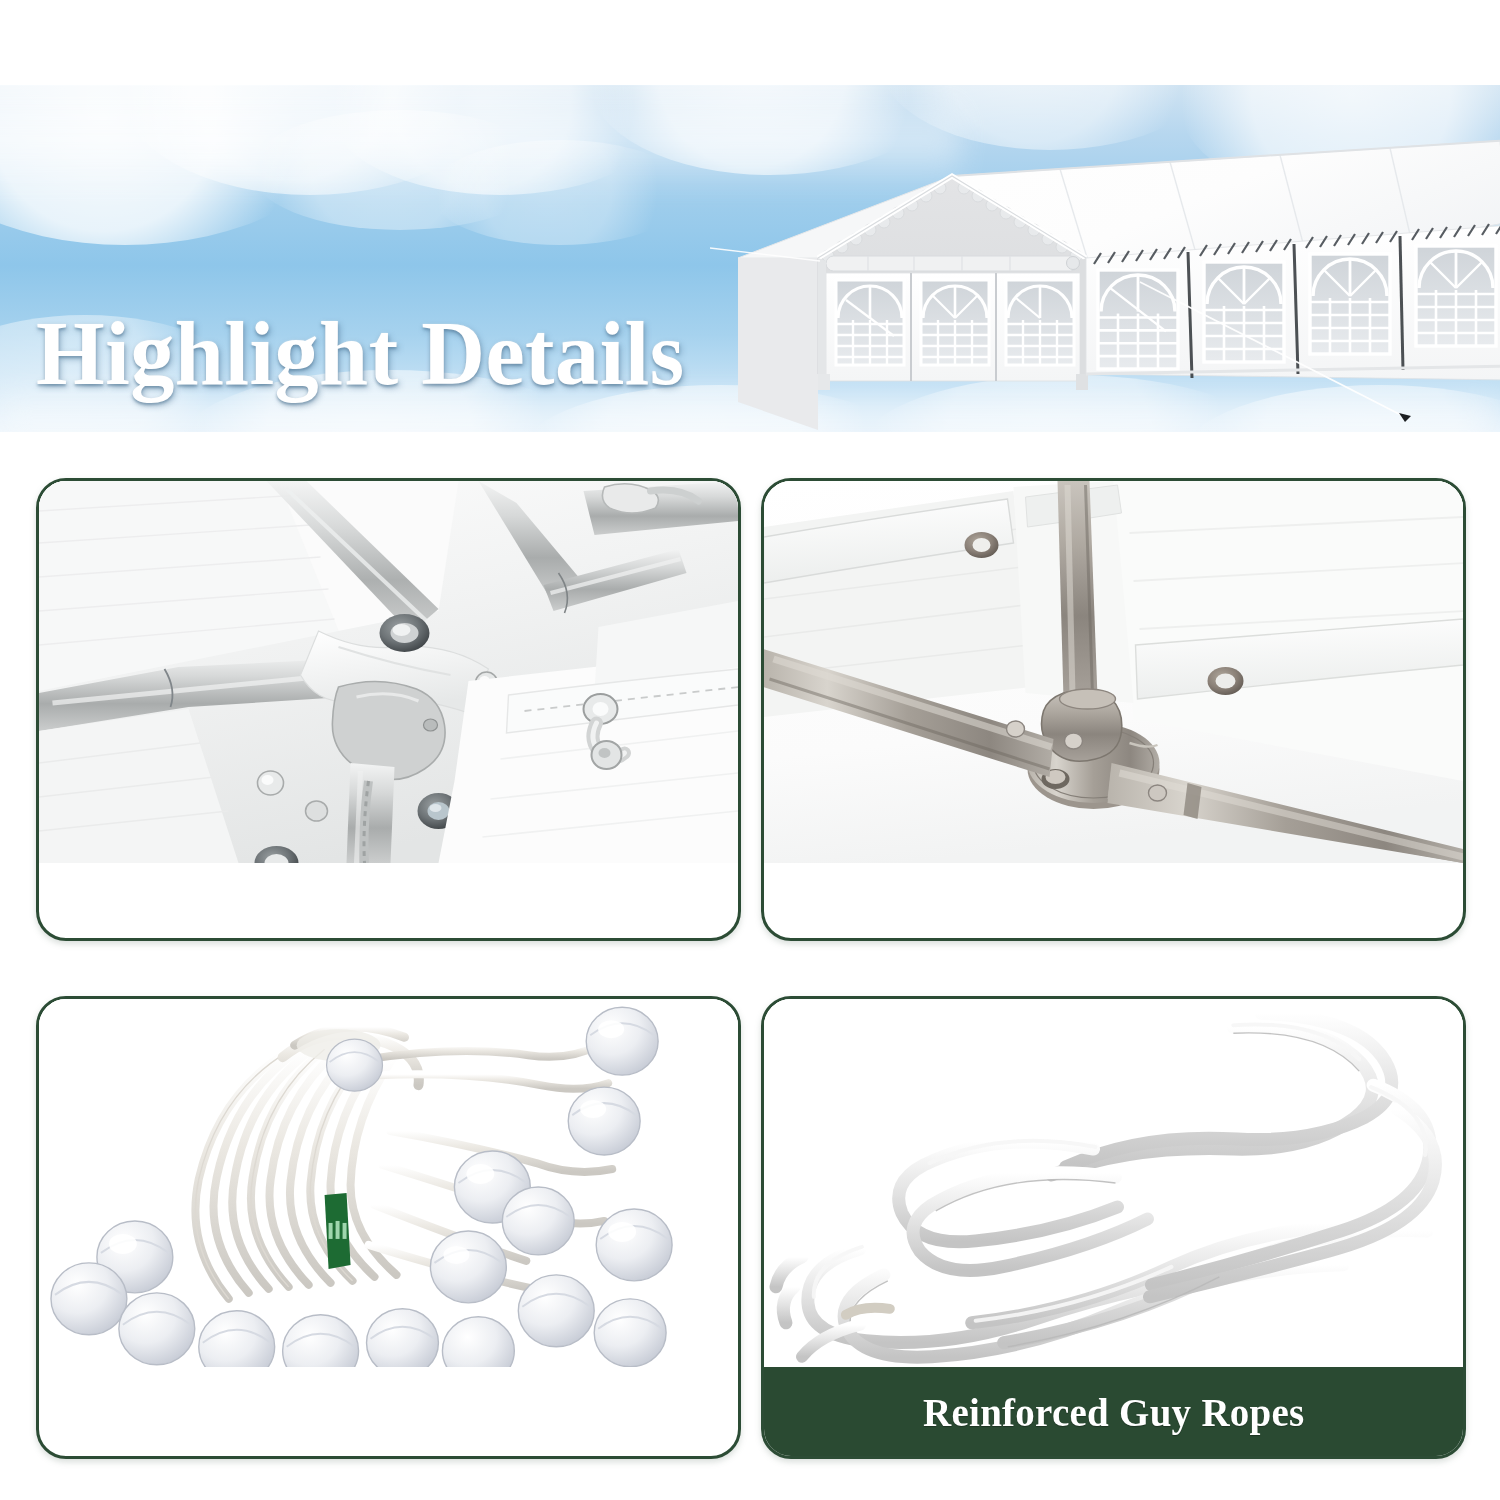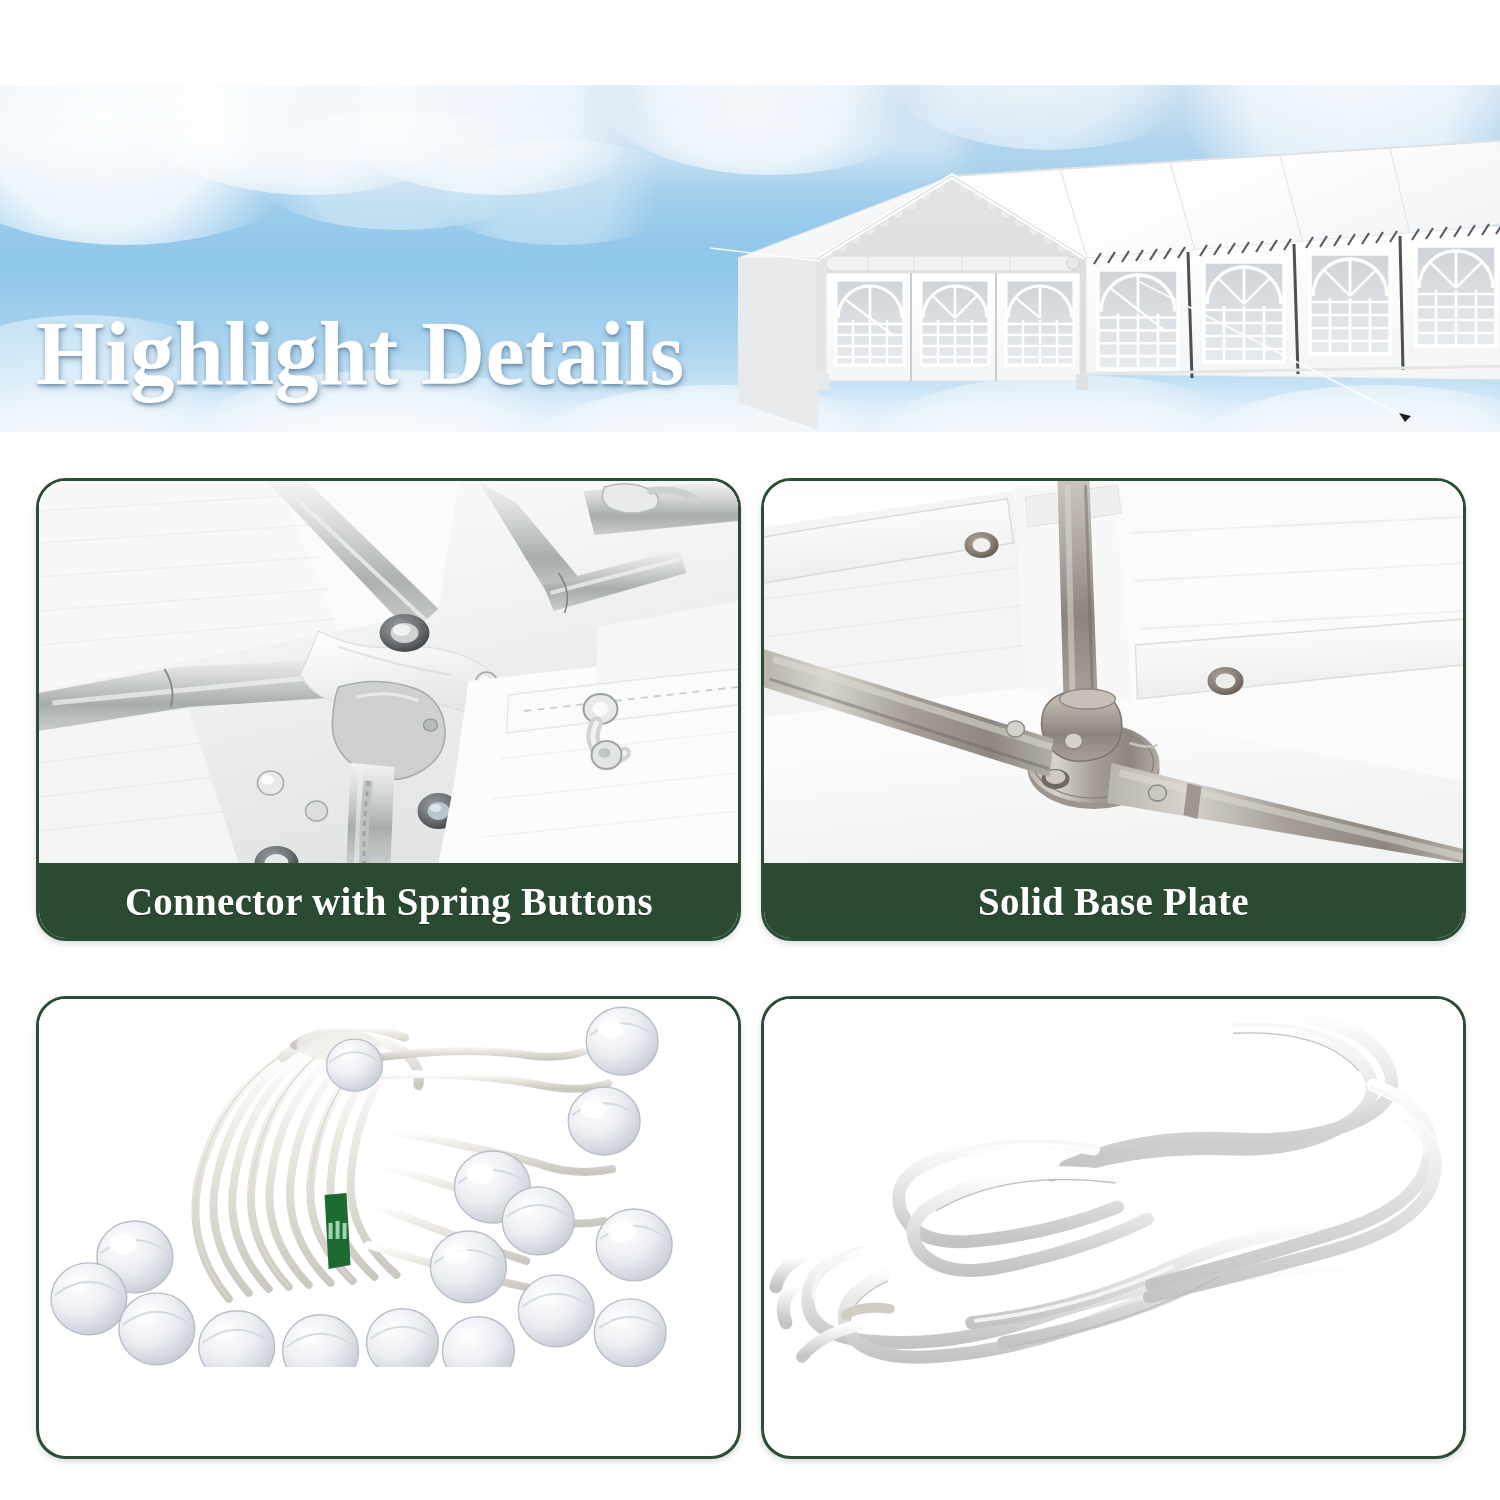--- a/index.html
+++ b/index.html
@@ -532,23 +532,20 @@
             <line x1="0" y1="282" x2="162" y2="262"></line>
             <line x1="0" y1="316" x2="176" y2="296"></line>
             <line x1="0" y1="350" x2="190" y2="330"></line>
           </g>
 
           <path d="M330,300 q-6,44 -4,82" fill="none" stroke="#bfc2c2" stroke-width="9"></path>
           <path d="M330,300 q-6,44 -4,82" fill="none" stroke="#9fa3a3" stroke-width="3" stroke-dasharray="5 5"></path>
 
           <rect width="700" height="382" fill="none"></rect>
         </svg>
-      </div>
-      <div class="card-caption">
-        <span>Connector with Spring Buttons</span>
       </div>
     </div>
 
     <div class="card">
       <div class="card-photo">
         <svg viewBox="0 0 700 382" preserveAspectRatio="xMidYMid slice" aria-hidden="true">
           <defs>
             <linearGradient id="c2bg" x1="0" y1="0" x2="0.2" y2="1">
               <stop offset="0%" stop-color="#ffffff"></stop>
               <stop offset="70%" stop-color="#fbfbfb"></stop>
@@ -635,23 +632,20 @@
 
           <polygon points="424,302 438,306 434,338 420,334" fill="#8e8880" opacity="0.8"></polygon>
 
           <ellipse cx="252" cy="248" rx="9" ry="8" fill="#d6d1ca" stroke="#8c8680" stroke-width="1.4"></ellipse>
           <ellipse cx="310" cy="260" rx="9" ry="8" fill="#d6d1ca" stroke="#8c8680" stroke-width="1.4"></ellipse>
           <ellipse cx="394" cy="312" rx="9" ry="8" fill="#cdc8c1" stroke="#8c8680" stroke-width="1.4"></ellipse>
 
           <path d="M366,262 q18,6 28,2" fill="none" stroke="#c9c5bd" stroke-width="2.4"></path>
         </svg>
       </div>
-      <div class="card-caption">
-        <span>Solid Base Plate</span>
-      </div>
     </div>
 
     <div class="card tall-cap">
       <div class="card-photo">
         <svg viewBox="0 0 700 368" preserveAspectRatio="xMidYMid meet" aria-hidden="true">
           <defs>
             <linearGradient id="cordG" x1="0" y1="0" x2="0" y2="1">
               <stop offset="0%" stop-color="#ffffff"></stop>
               <stop offset="40%" stop-color="#ebe8e2"></stop>
               <stop offset="100%" stop-color="#cbc8c2"></stop>
@@ -819,16 +813,19 @@
             <path d="M470,34 q90,-4 126,38"></path>
             <path d="M352,184 q-108,-14 -180,28"></path>
             <path d="M124,282 q-46,22 -36,50"></path>
             <path d="M244,348 q116,-20 212,-70"></path>
           </g>
 
           <path d="M96,326 q-40,10 -58,32" fill="none" stroke="url(#ropeG)" stroke-width="12" stroke-linecap="round"></path>
           <path d="M126,310 q-28,-4 -44,6" fill="none" stroke="#d2cdc2" stroke-width="10" stroke-linecap="round"></path>
         </svg>
       </div>
+      <div class="card-caption">
+        <span>Reinforced Guy Ropes</span>
+      </div>
     </div>
 
   </div>
 </div>
 
 </body></html>

